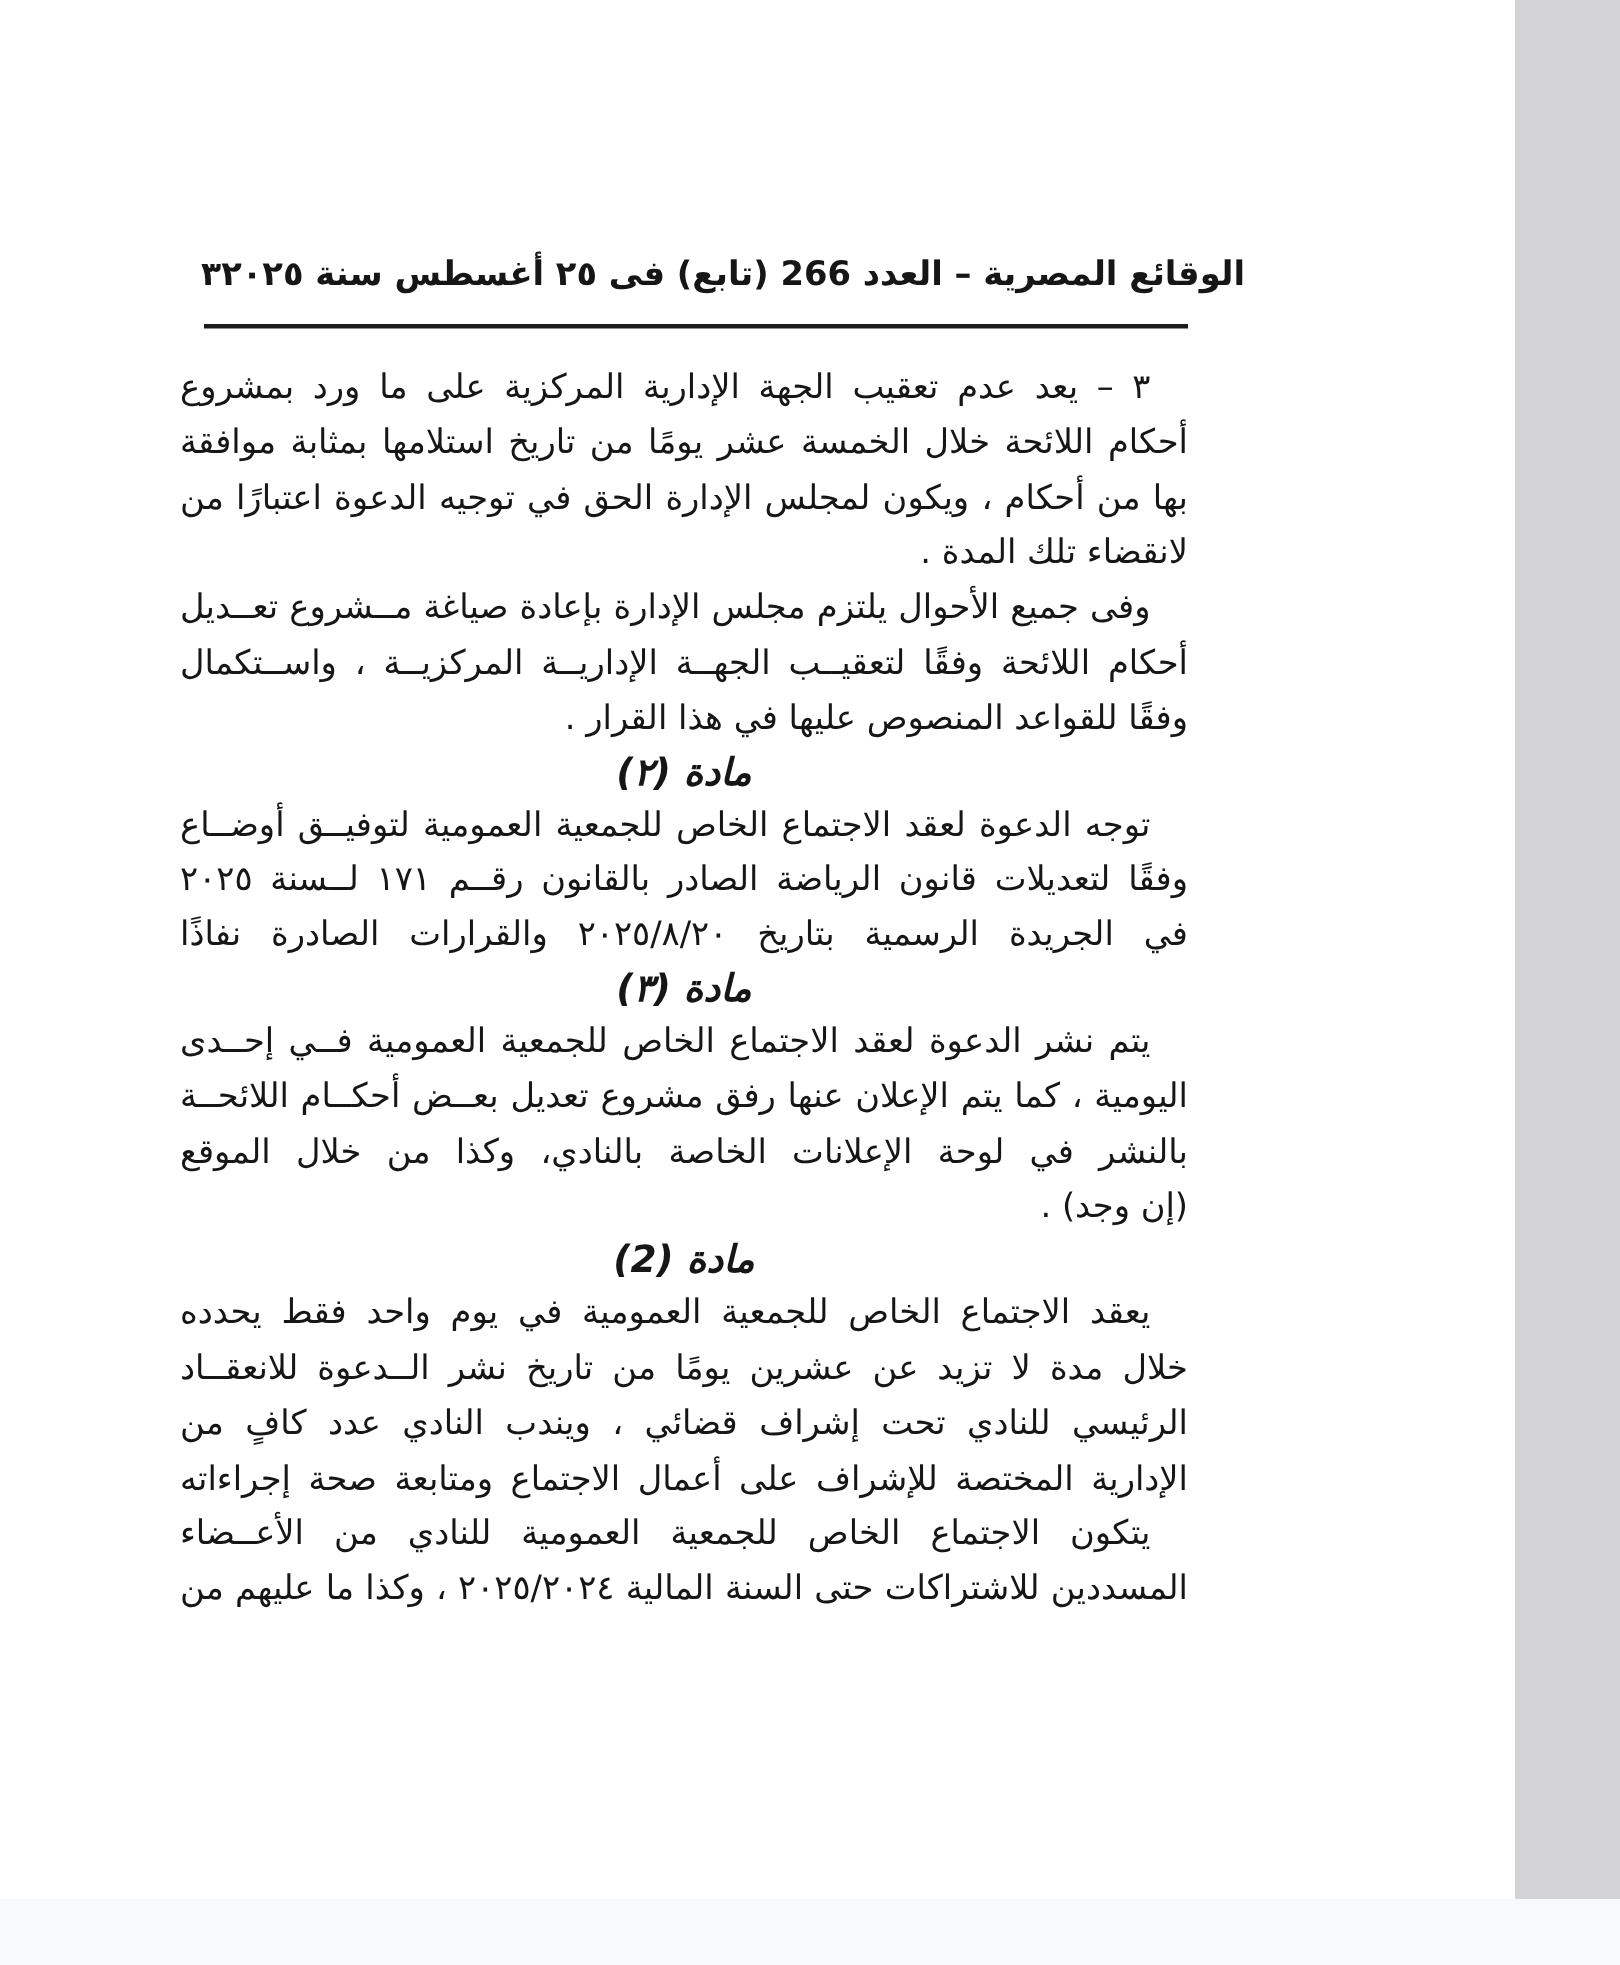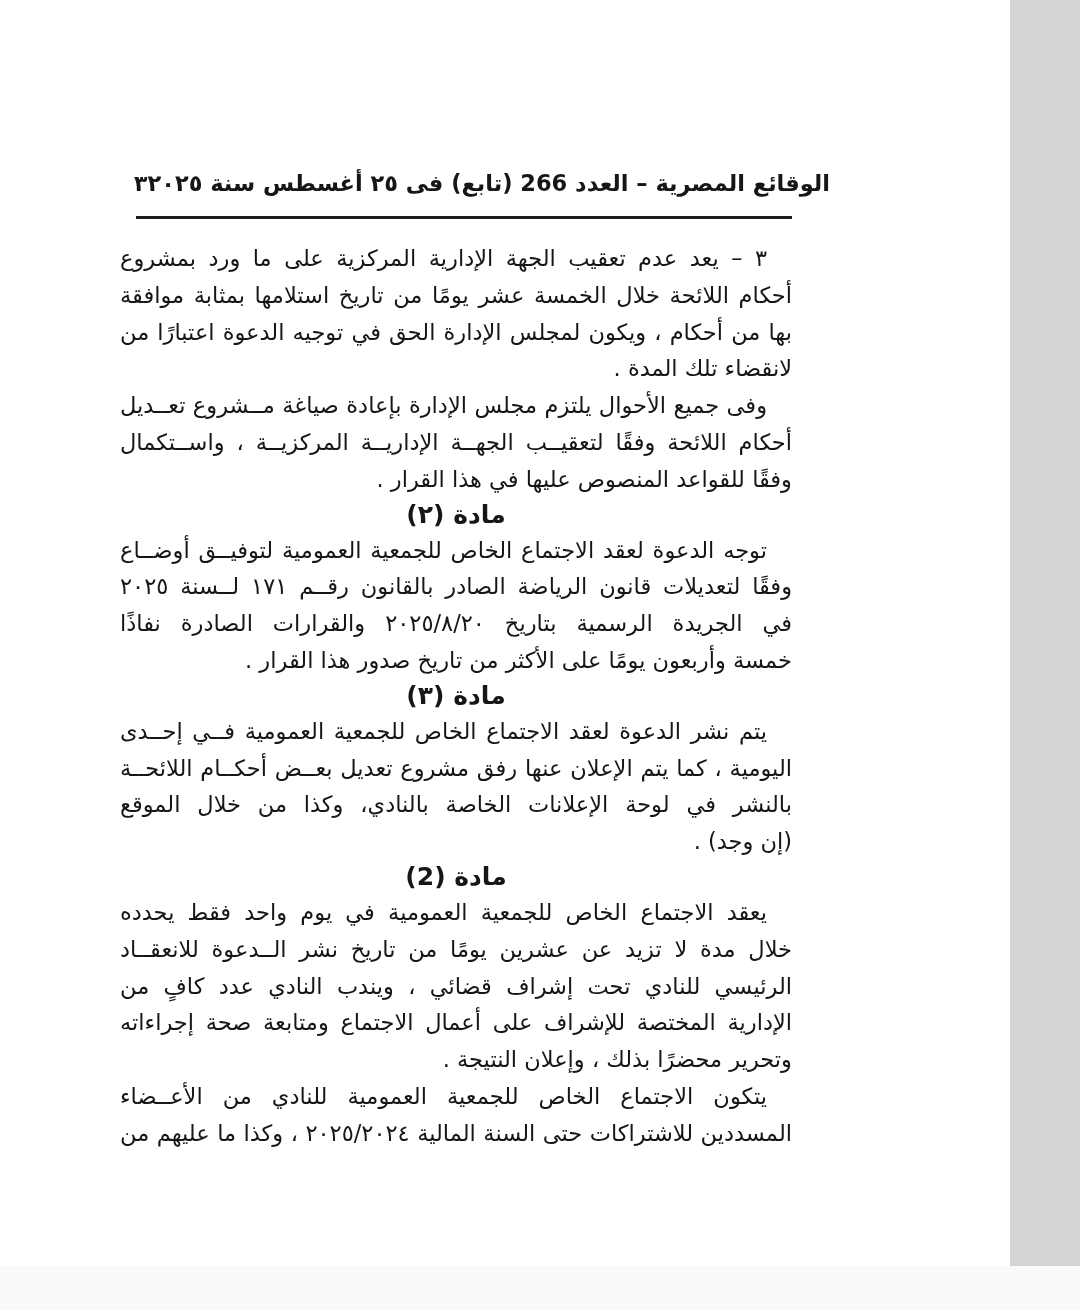--- a/index.html
+++ b/index.html
@@ -57,20 +57,21 @@
   }
   .line.first{padding-inline-start:25px;}
   .line.last{text-align:right;text-align-last:right;}
   .article-heading{
     direction:rtl;
     text-align:center;
     font-weight:bold;
     font-size:25px;
     line-height:34px;
     height:34px;
+    font-style:italic;
   }
 </style>
 </head>
 <body>
 
 <div class="page">
   <div class="content">
     <div class="doc-header">
       <span class="page-num">٣</span>
       <span class="title">الوقائع المصرية – العدد 266 (تابع) فى ٢٥ أغسطس سنة ٢٠٢٥</span>
@@ -86,36 +87,34 @@
         <div class="paragraph">
           <div class="line first">وفى جميع الأحوال يلتزم مجلس الإدارة بإعادة صياغة مــشروع تعــديل بعــض</div>
           <div class="line">أحكام اللائحة وفقًا لتعقيــب الجهــة الإداريــة المركزيــة ، واســتكمال الإجــراءات</div>
           <div class="line last">وفقًا للقواعد المنصوص عليها في هذا القرار .</div>
         </div>
         <div class="article-heading">مادة (٢)</div>
         <div class="paragraph">
           <div class="line first">توجه الدعوة لعقد الاجتماع الخاص للجمعية العمومية لتوفيــق أوضــاع النــادى</div>
           <div class="line">وفقًا لتعديلات قانون الرياضة الصادر بالقانون رقــم ١٧١ لــسنة ٢٠٢٥ والمنــشورة</div>
           <div class="line">في الجريدة الرسمية بتاريخ ٢٠٢٥/٨/٢٠ والقرارات الصادرة نفاذًا لأحكامــه خــلال</div>
-          <div class="line last">خمسة وأربعون يومًا على الأكثر من تاريخ صدور هذا القرار .</div>
         </div>
         <div class="article-heading">مادة (٣)</div>
         <div class="paragraph">
           <div class="line first">يتم نشر الدعوة لعقد الاجتماع الخاص للجمعية العمومية فــي إحــدى الــصحف</div>
           <div class="line">اليومية ، كما يتم الإعلان عنها رفق مشروع تعديل بعــض أحكــام اللائحــة وذلــك</div>
           <div class="line">بالنشر في لوحة الإعلانات الخاصة بالنادي، وكذا من خلال الموقع الإلكتروني للنــادي</div>
           <div class="line last">(إن وجد) .</div>
         </div>
         <div class="article-heading">مادة (2)</div>
         <div class="paragraph">
           <div class="line first">يعقد الاجتماع الخاص للجمعية العمومية في يوم واحد فقط يحدده مجلــس الإدارة</div>
           <div class="line">خلال مدة لا تزيد عن عشرين يومًا من تاريخ نشر الــدعوة للانعقــاد وذلــك بــالمقر</div>
           <div class="line">الرئيسي للنادي تحت إشراف قضائي ، ويندب النادي عدد كافٍ من العــاملين بالجهــة</div>
           <div class="line">الإدارية المختصة للإشراف على أعمال الاجتماع ومتابعة صحة إجراءاته حتى نهايته</div>
-          <div class="line last">وتحرير محضرًا بذلك ، وإعلان النتيجة .</div>
         </div>
         <div class="paragraph">
           <div class="line first">يتكون الاجتماع الخاص للجمعية العمومية للنادي من الأعــضاء العــاملين فقــط</div>
           <div class="line">المسددين للاشتراكات حتى السنة المالية ٢٠٢٥/٢٠٢٤ ، وكذا ما عليهم من التزامــات</div>
         </div>
       </div>
   </div>
   <div class="right-strip"></div>
   <div class="bottom-bar"></div>
 </div>

